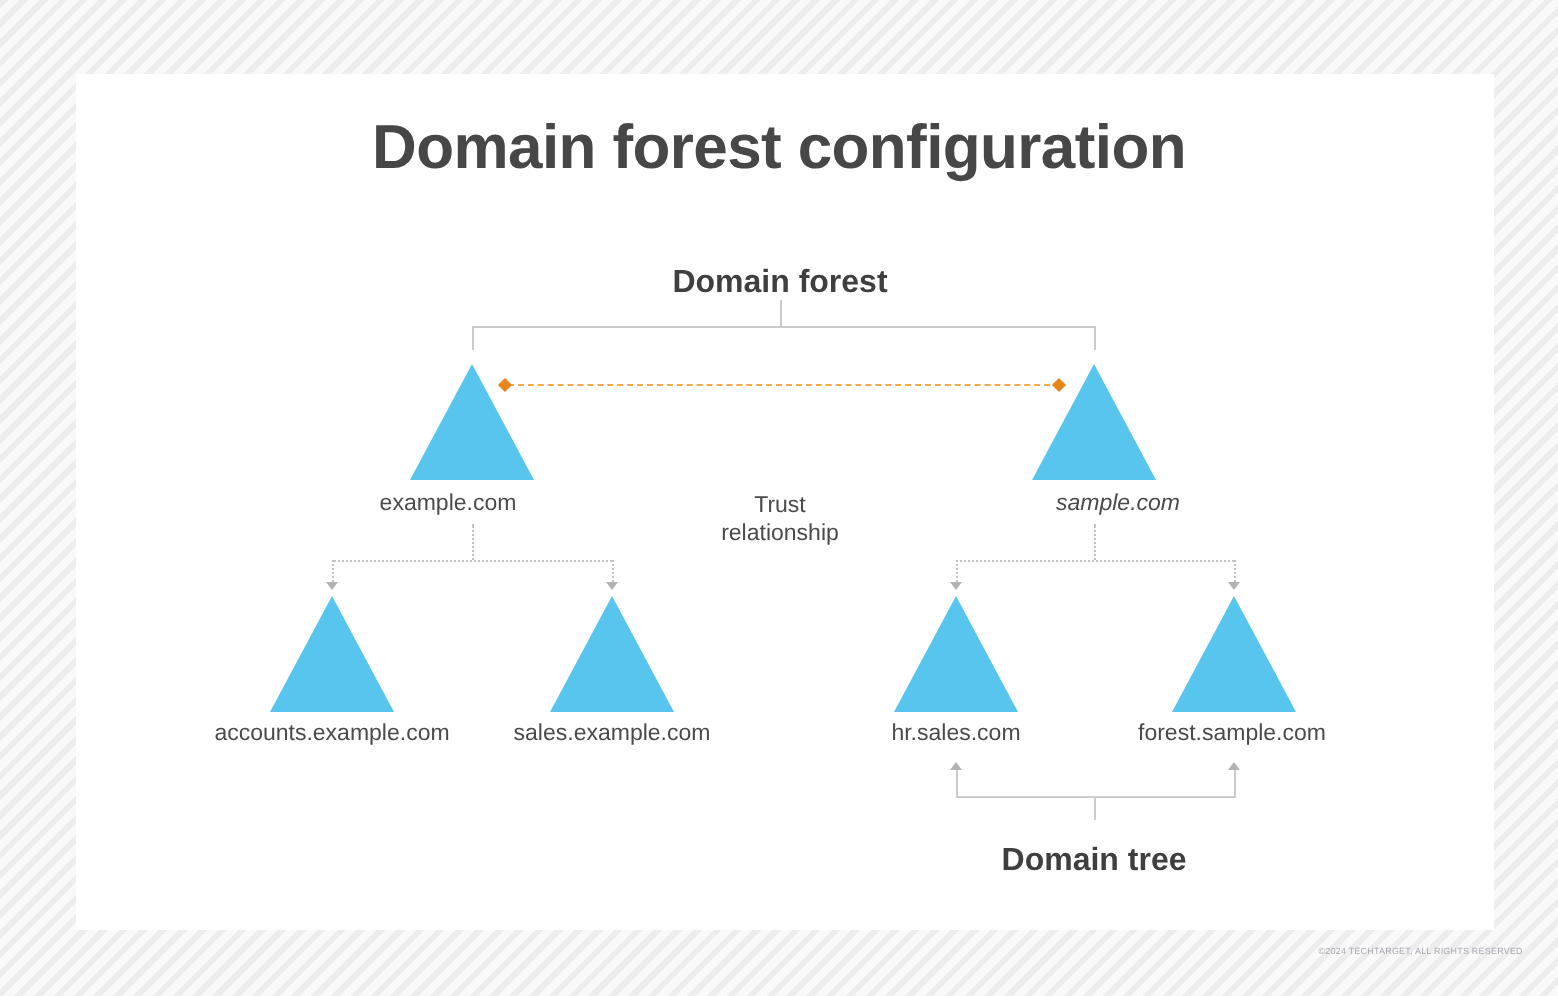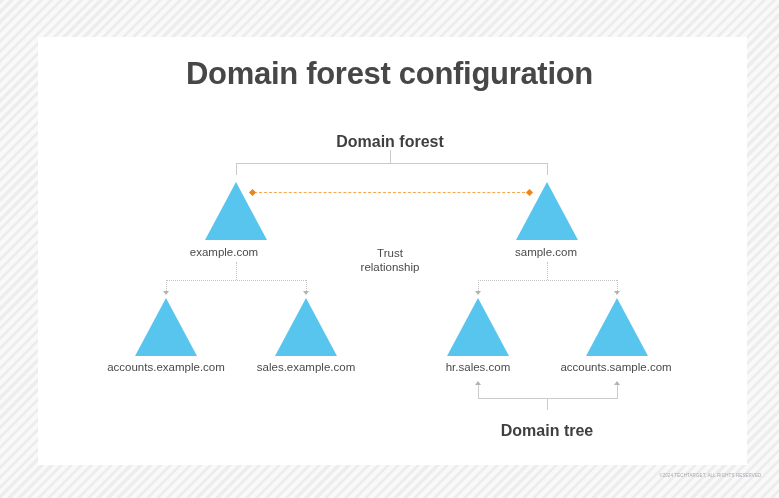--- a/index.html
+++ b/index.html
@@ -78,21 +78,21 @@
 
   <div class="trust-line" style="left:254px;top:192px;width:276px;"></div>
   <div class="trust-marker" style="left:250px;top:190px;"></div>
   <div class="trust-marker" style="left:527px;top:190px;"></div>
   <div class="trust-text">
     <div>Trust</div>
     <div>relationship</div>
   </div>
 
   <div class="node-label" style="left:144px;top:246px;width:160px;">example.com</div>
-  <div class="node-label" style="left:466px;top:246px;width:160px;">sample.com</div>
+  <div class="node-label" style="left:479px;top:246px;width:160px;font-style:italic;">sample.com</div>
 
   <div class="vdot" style="left:236px;top:262px;height:18px;"></div>
   <div class="hdot" style="left:166px;top:280px;width:140px;"></div>
   <div class="vdot" style="left:166px;top:280px;height:11px;"></div>
   <div class="vdot" style="left:306px;top:280px;height:11px;"></div>
   <div class="arrow-down" style="left:163px;top:291px;"></div>
   <div class="arrow-down" style="left:303px;top:291px;"></div>
 
   <div class="vdot" style="left:547px;top:262px;height:18px;"></div>
   <div class="hdot" style="left:478px;top:280px;width:139px;"></div>
@@ -102,21 +102,21 @@
   <div class="arrow-down" style="left:614px;top:291px;"></div>
 
   <div class="tri" style="left:135px;top:298px;"></div>
   <div class="tri" style="left:275px;top:298px;"></div>
   <div class="tri" style="left:447px;top:298px;"></div>
   <div class="tri" style="left:586px;top:298px;"></div>
 
   <div class="node-label" style="left:206px;top:361px;width:200px;">sales.example.com</div>
   <div class="node-label" style="left:66px;top:361px;width:200px;">accounts.example.com</div>
   <div class="node-label" style="left:378px;top:361px;width:200px;">hr.sales.com</div>
-  <div class="node-label" style="left:516px;top:361px;width:200px;">accounts.sample.com</div>
+  <div class="node-label" style="left:516px;top:361px;width:200px;">forest.sample.com</div>
 
   <div class="arrow-up" style="left:475px;top:381px;"></div>
   <div class="arrow-up" style="left:614px;top:381px;"></div>
   <div class="vline" style="left:478px;top:385px;height:13px;"></div>
   <div class="vline" style="left:617px;top:385px;height:13px;"></div>
   <div class="hline" style="left:478px;top:398px;width:140px;"></div>
   <div class="vline" style="left:547px;top:398px;height:12px;"></div>
   <div class="group-label" style="left:477px;top:424px;width:140px;">Domain tree</div>
 
   <div class="copyright">©2024 TECHTARGET, ALL RIGHTS RESERVED</div>

